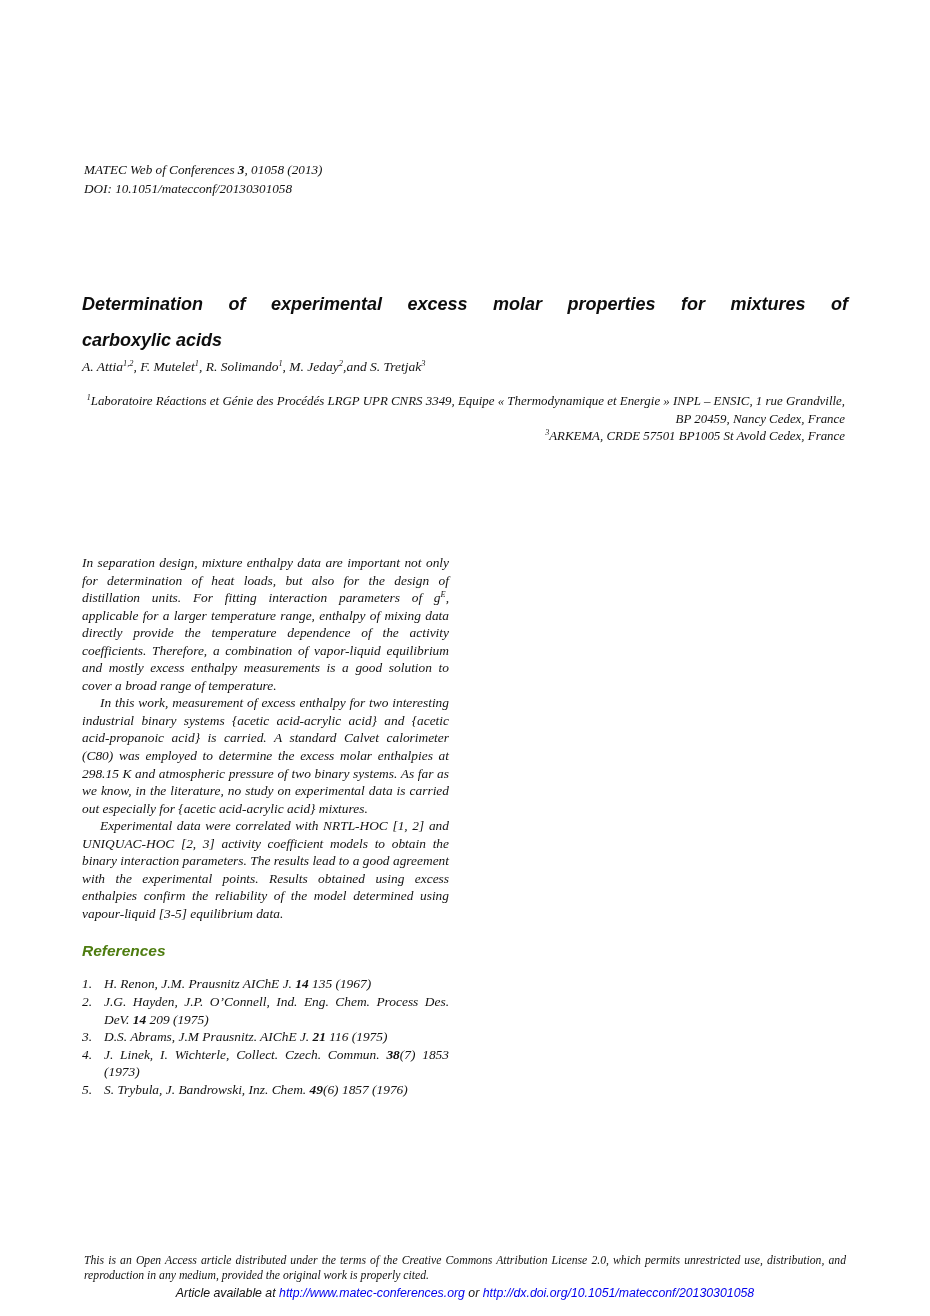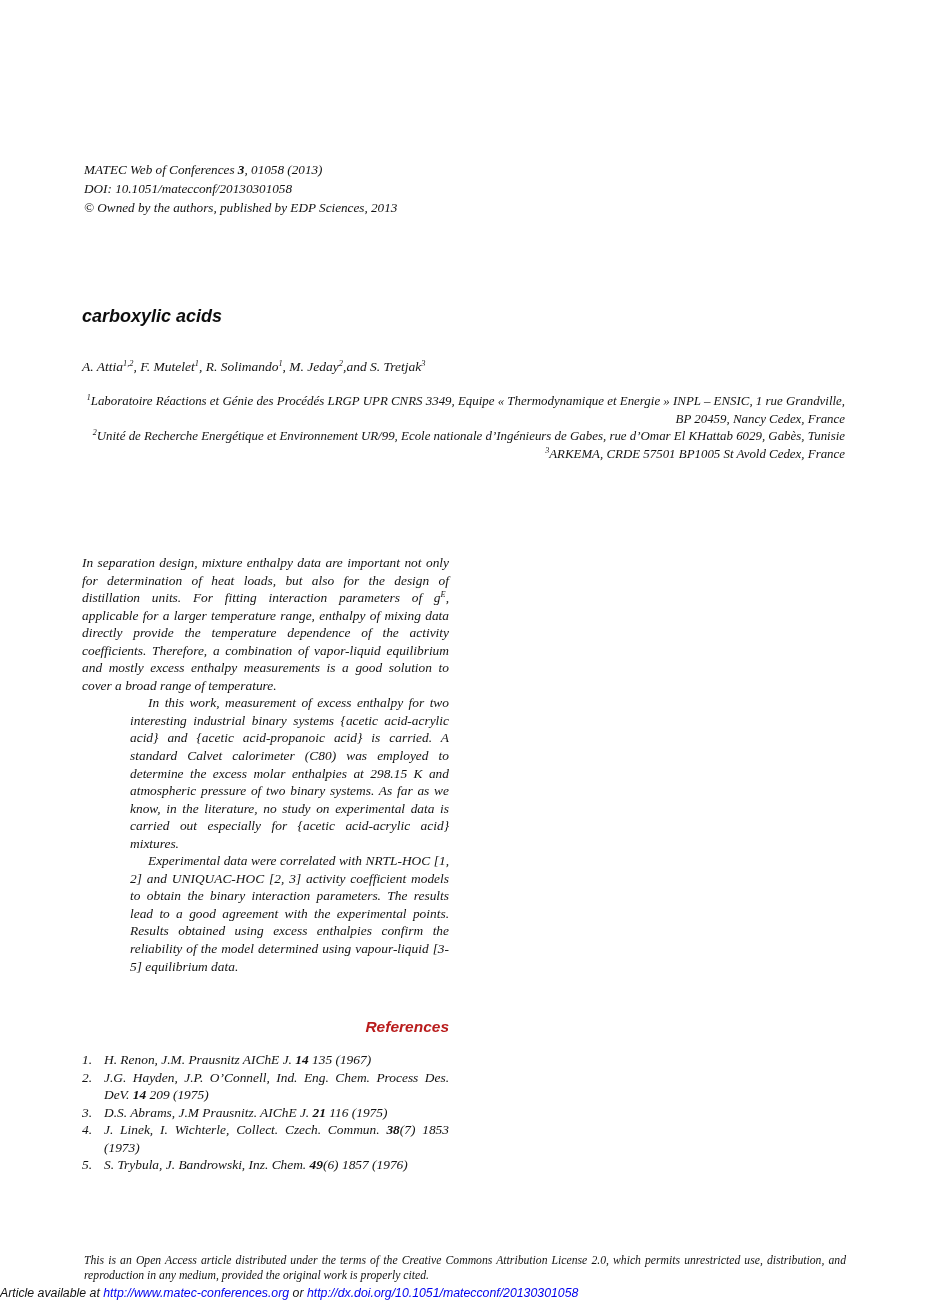--- a/index.html
+++ b/index.html
@@ -63,29 +63,28 @@
     position: absolute;
     top: 554px;
     left: 82px;
     width: 367px;
   }
   .p {
     font-size: 13.4px;
     line-height: 17.55px;
     text-align: justify;
   }
-  .p.indent { text-indent: 18px; margin-left: 48px; }
+  .p.indent { text-indent: 18px; }
   .refs-heading {
-    margin-top: 43px;
+    margin-top: 20px;
     margin-bottom: 15px;
     font-family: "Liberation Sans", sans-serif;
     font-weight: bold;
     font-size: 15.5px;
-    color: #b91c1c;
-    text-align: right;
+    color: #4d7c0f;
   }
   .refs { list-style: none; }
   .ref {
     position: relative;
     padding-left: 22px;
     font-size: 13.4px;
     line-height: 17.55px;
     text-align: justify;
   }
   .ref-num { position: absolute; left: 0; top: 0; }
@@ -97,49 +96,48 @@
     width: 762px;
     font-size: 11.7px;
     line-height: 15px;
     text-align: justify;
   }
   .availability {
     position: absolute;
     top: 1286px;
     left: 0;
     width: 100%;
-    text-align: left;
+    text-align: center;
     font-family: "Liberation Sans", sans-serif;
     font-size: 12.3px;
   }
   .availability a { color: #0000ee; text-decoration: none; cursor: pointer; }
   b { font-weight: bold; }
 </style>
 </head>
 <body>
 
 <div class="page">
 
   <header class="pub-header">
     <div><span>MATEC Web of Conferences </span><b>3</b><span>, 01058 (2013)</span></div>
     <div>DOI: 10.1051/matecconf/20130301058</div>
-    <div>© Owned by the authors, published by EDP Sciences, 2013</div>
   </header>
 
   <h1 class="title">
+    <span class="tl1">Determination of experimental excess molar properties for mixtures of</span>
     <span class="tl2">carboxylic acids</span>
   </h1>
 
   <div class="authors">
     <span><span>A. Attia</span><sup>1,2</sup><span>, </span></span><span><span>F. Mutelet</span><sup>1</sup><span>, </span></span><span><span>R. Solimando</span><sup>1</sup><span>, </span></span><span><span>M. Jeday</span><sup>2</sup><span>,and </span></span><span><span>S. Tretjak</span><sup>3</sup><span></span></span>
   </div>
 
   <div class="affiliations">
     <div class="aff"><sup>1</sup><span>Laboratoire Réactions et Génie des Procédés LRGP UPR CNRS 3349, Equipe « Thermodynamique et Energie » INPL – ENSIC, 1 rue Grandville, BP 20459, Nancy Cedex, France</span></div>
-    <div class="aff"><sup>2</sup><span>Unité de Recherche Energétique et Environnement UR/99, Ecole nationale d’Ingénieurs de Gabes, rue d’Omar El KHattab 6029, Gabès, Tunisie</span></div>
     <div class="aff"><sup>3</sup><span>ARKEMA, CRDE 57501 BP1005 St Avold Cedex, France</span></div>
   </div>
 
   <main class="body-col">
     <p class="p"><span>In separation design, mixture enthalpy data are important not only for determination of heat loads, but also for the design of distillation units. For fitting interaction parameters of g</span><sup>E</sup><span>, applicable for a larger temperature range, enthalpy of mixing data directly provide the temperature dependence of the activity coefficients. Therefore, a combination of vapor-liquid equilibrium and mostly excess enthalpy measurements is a good solution to cover a broad range of temperature.</span></p>
     <p class="p indent">In this work, measurement of excess enthalpy for two interesting industrial binary systems {acetic acid-acrylic acid} and {acetic acid-propanoic acid} is carried. A standard Calvet calorimeter (C80) was employed to determine the excess molar enthalpies at 298.15 K and atmospheric pressure of two binary systems. As far as we know, in the literature, no study on experimental data is carried out especially for {acetic acid-acrylic acid} mixtures.</p>
     <p class="p indent">Experimental data were correlated with NRTL-HOC [1, 2] and UNIQUAC-HOC [2, 3] activity coefficient models to obtain the binary interaction parameters. The results lead to a good agreement with the experimental points. Results obtained using excess enthalpies confirm the reliability of the model determined using vapour-liquid [3-5] equilibrium data.</p>
 
     <h2 class="refs-heading">References</h2>
     <ol class="refs">

